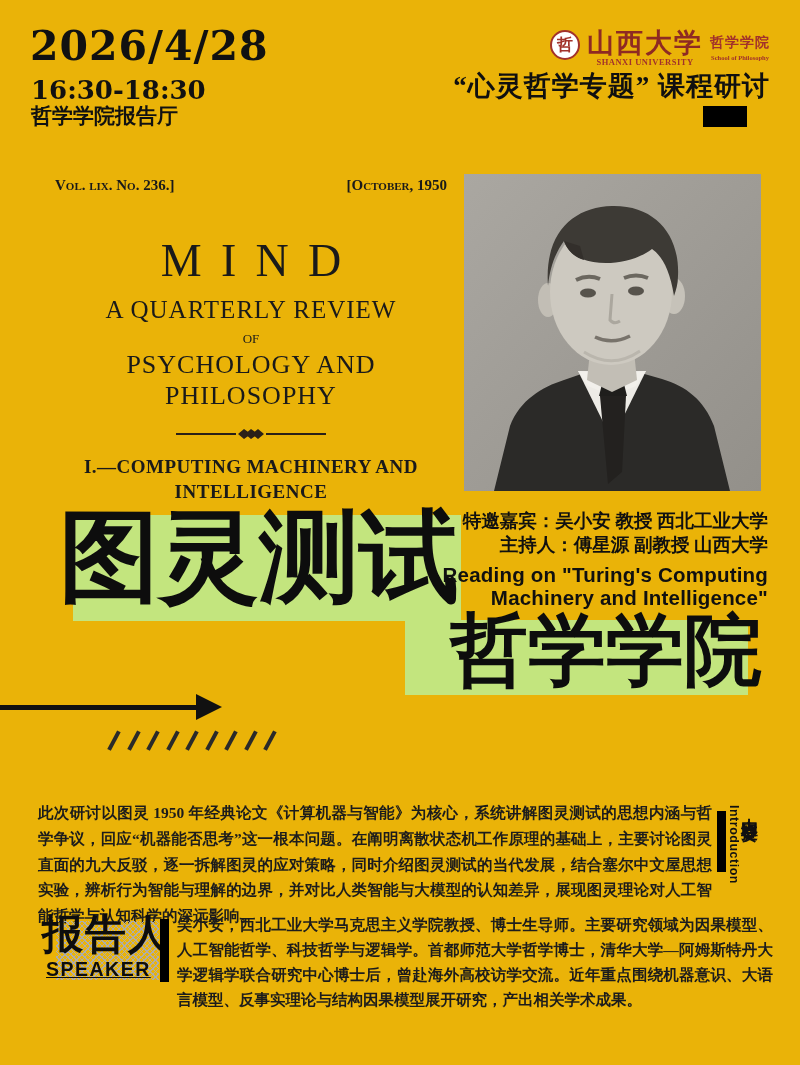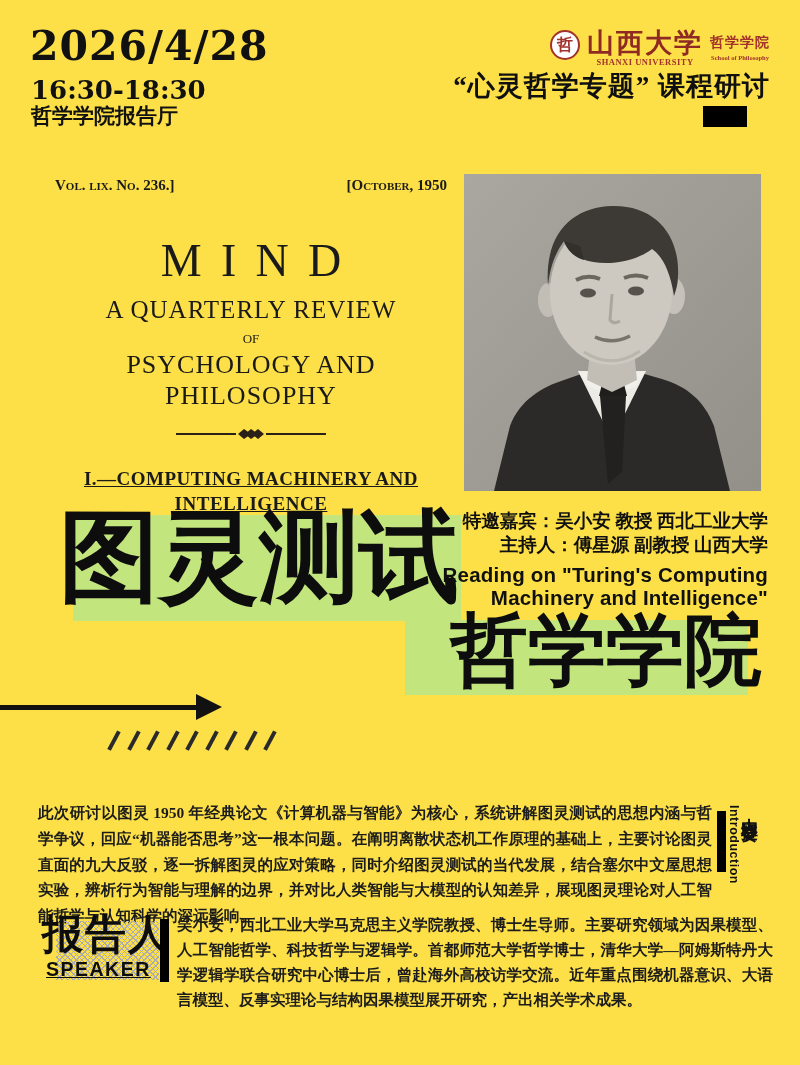--- a/index.html
+++ b/index.html
@@ -1,18 +1,18 @@
 <!DOCTYPE html>
 <html><head>
 <meta charset="utf-8">
 <style>
   html,body{margin:0;padding:0;background:#e9e9e9;}
   .poster{
     position:relative;width:800px;height:1065px;margin:0 auto;
-    background:#fde047;overflow:hidden;
+    background:#eab308;overflow:hidden;
     font-family:"Liberation Sans",sans-serif;color:#151515;
   }
   .abs{position:absolute;}
   
   .date{left:30px;top:24px;font:900 41px/1.1 "DejaVu Serif",serif;letter-spacing:1px;color:#111;}
   .time{left:31px;top:76px;font:900 26px/1.1 "DejaVu Serif",serif;color:#111;}
   .venue{left:31px;top:104px;font:900 21px/1.2 "Liberation Serif",serif;color:#111;}
   .logo-row{right:30px;top:30px;display:flex;align-items:flex-start;gap:7px;}
   .seal{width:30px;height:30px;border:2px solid #a2322b;border-radius:50%;box-sizing:border-box;
         display:flex;align-items:center;justify-content:center;
@@ -26,21 +26,21 @@
   .hdr-block{left:703px;top:106px;width:44px;height:21px;background:#000;}
   
   .journal{left:55px;top:176px;width:392px;text-align:center;color:#1a1a1a;}
   .vol-row{display:flex;justify-content:space-between;font:700 15px/1.2 "Liberation Serif",serif;font-variant:small-caps;}
   .j-title{margin-top:42px;font:400 46px/1.1 "Liberation Serif",serif;letter-spacing:.42em;text-indent:.42em;}
   .j-sub{margin-top:8px;font:400 25px/1.2 "Liberation Serif",serif;letter-spacing:1px;}
   .j-of{margin-top:6px;font:400 13px/1.2 "Liberation Serif",serif;}
   .j-field{margin-top:3px;font:400 26px/1.2 "Liberation Serif",serif;letter-spacing:1px;}
   .j-divider{margin:16px auto 0;display:flex;align-items:center;justify-content:center;width:150px;}
   .j-divider .line{flex:1;height:2px;background:#2a2018;}
-  .j-art{margin-top:26px;font:700 19px/1.35 "Liberation Serif",serif;letter-spacing:.5px;text-decoration:underline;}
+  .j-art{margin-top:14px;font:700 19px/1.35 "Liberation Serif",serif;letter-spacing:.5px;}
   .j-by{margin-top:9px;font:400 16px/1.2 "Liberation Serif",serif;font-variant:small-caps;letter-spacing:1px;}
   
   .photo{left:464px;top:174px;width:297px;height:317px;}
   
   .hl1{left:73px;top:515px;width:388px;height:106px;}
   .hl2{left:405px;top:620px;width:343px;height:75px;}
   .highlight{background:#c3e57e;}
   .t1{left:59px;top:503px;font:900 100px/1.1 "Liberation Serif",serif;color:#0d0d0d;letter-spacing:0;}
   .t2{right:38px;top:608px;font:900 78px/1.1 "Liberation Serif",serif;color:#0d0d0d;}
   

